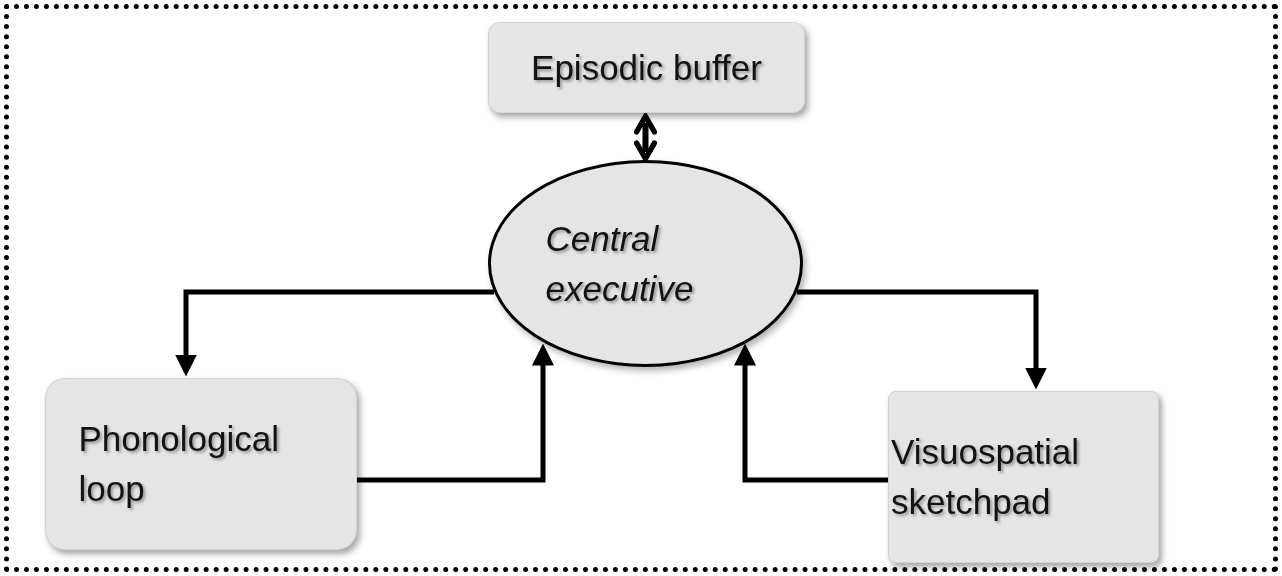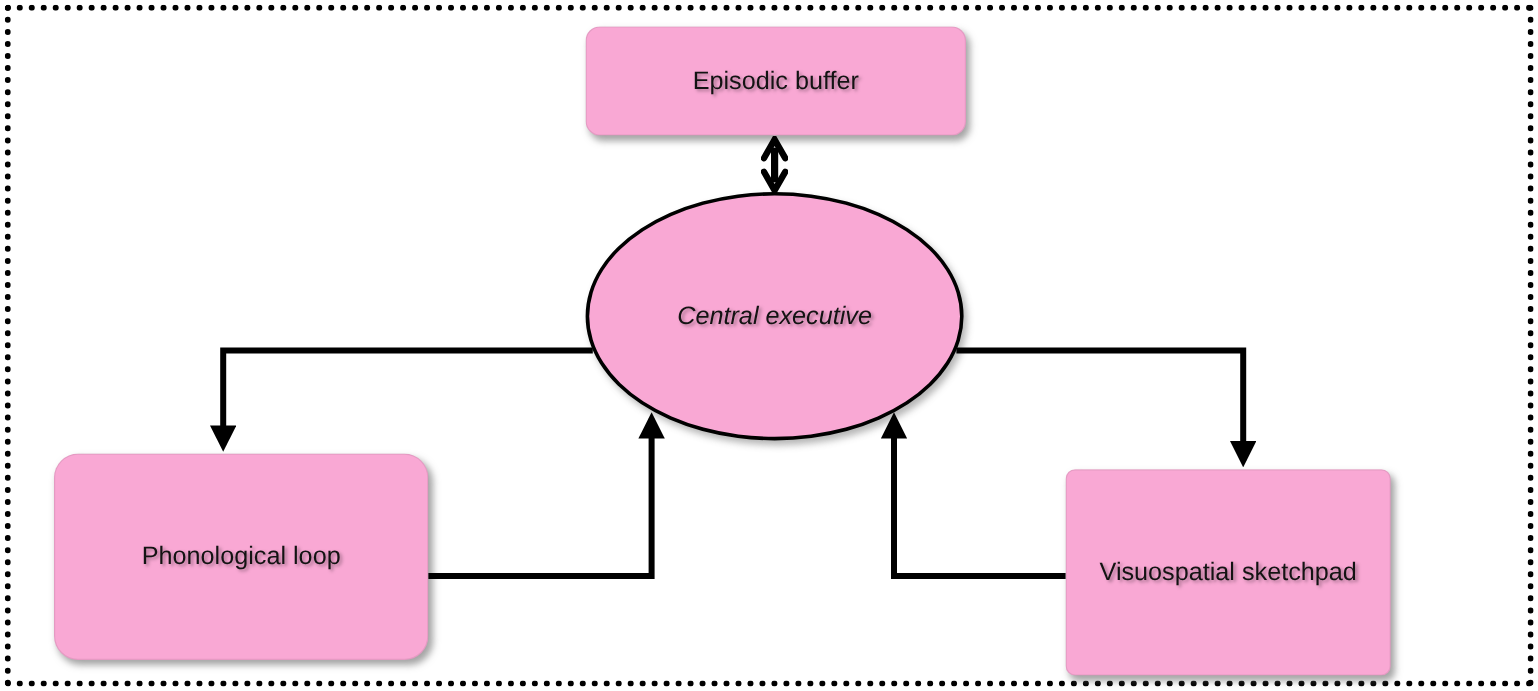--- a/index.html
+++ b/index.html
@@ -14,26 +14,26 @@
   }
   .frame {
     position: absolute;
     inset: 4px;
     border: 5px dotted #000000;
     border-radius: 3px;
     pointer-events: none;
   }
   .node {
     position: absolute;
-    background: #f9a8d4;
+    background: #e5e5e5;
     display: flex;
     align-items: center;
     justify-content: center;
     text-align: left;
-    font-size: 21px;
+    font-size: 35px;
     line-height: 1.42;
     color: #131313;
     text-shadow: 2px 2px 3px rgba(0,0,0,0.35);
     box-shadow: 3px 4px 6px rgba(90,90,90,0.55);
     box-sizing: border-box;
   }
   .rect {
     border: 1px solid rgba(0,0,0,0.08);
   }
   .node-episodic   { left: 488px; top: 22px;  width: 317px; height: 91px;  border-radius: 12px; }

